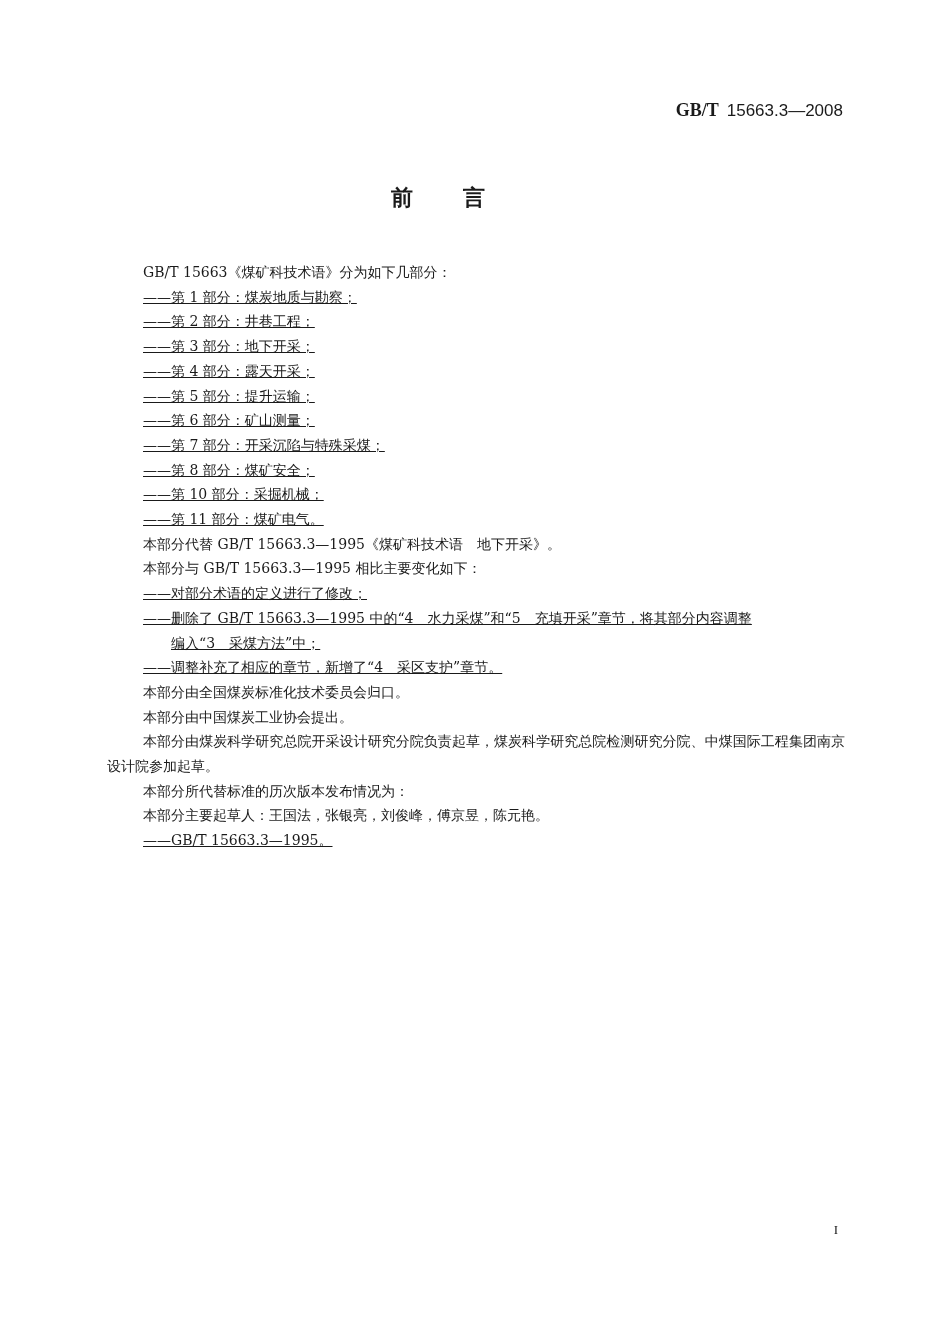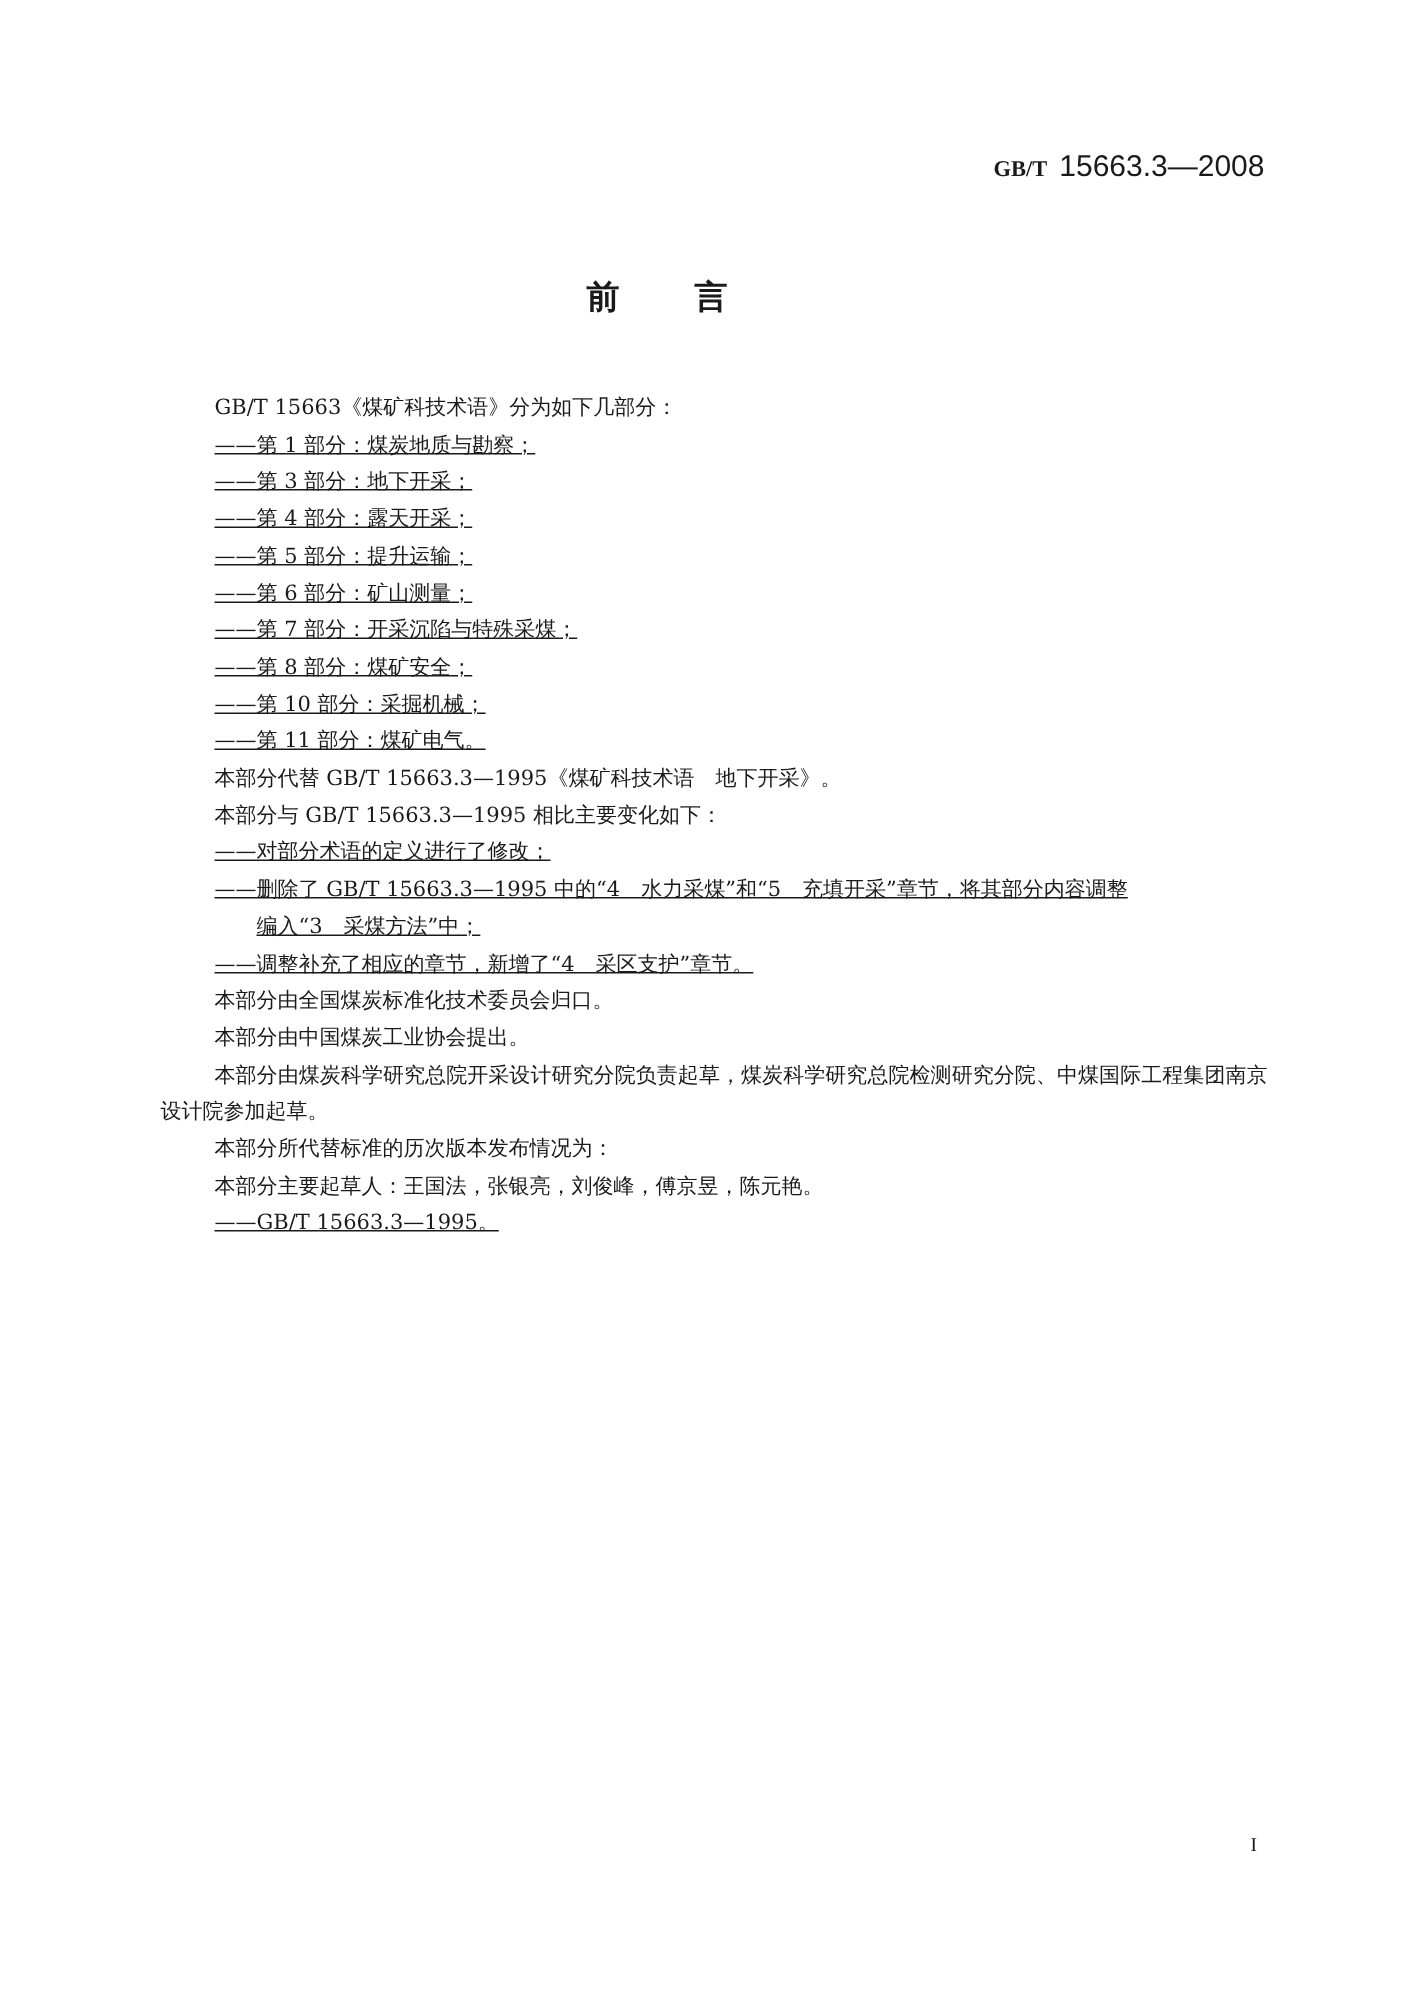--- a/index.html
+++ b/index.html
@@ -1,20 +1,20 @@
 <!DOCTYPE html>
 <html><head>
 <meta charset="utf-8">
 <style>
   html, body { margin: 0; padding: 0; background: #ffffff; }
   body { width: 950px; height: 1344px; position: relative; overflow: hidden;
          font-family: "DejaVu Serif", "Liberation Serif", serif; color: #1a1a1a; }
   .header-code { position: absolute; top: 100px; right: 107px; font-size: 14px; }
-  .header-code .std { font-family: "Liberation Serif", serif; font-weight: bold; font-size: 15px; }
-  .header-code .num { font-family: "Liberation Sans", sans-serif; margin-left: 8px; font-size: 20px; }
+  .header-code .std { font-family: "Liberation Serif", serif; font-weight: bold; font-size: 18px; }
+  .header-code .num { font-family: "Liberation Sans", sans-serif; margin-left: 8px; font-size: 17px; }
   .title { position: absolute; top: 183px; left: 0; width: 876px; text-align: center;
            font-family: Liberation Mono, monospace; font-weight: bold; font-size: 22px; letter-spacing: 50px; padding-left: 50px; box-sizing: border-box; }
   .content { position: absolute; top: 260px; left: 107px; width: 738px; font-size: 14px; line-height: 24.7px; }
   .p { text-indent: 0; padding-left: 36px; white-space: nowrap; }
   .p.wrap { white-space: normal; padding-left: 0; text-indent: 36px; text-align: justify; }
   .dash { padding-left: 36px; white-space: nowrap; text-decoration: underline; }
   .dash.cont { padding-left: 64px; }
   .page-num { position: absolute; top: 1222px; right: 112px; font-size: 13px; font-family: "Liberation Serif", serif; }
 </style>
 </head>
@@ -22,20 +22,21 @@
 
 <div class="header-code">
   <span class="std">GB/T</span><span class="num">15663.3—2008</span>
 </div>
 
 <div class="title">前言</div>
 
 <div class="content">
   <div class="p">GB/T 15663《煤矿科技术语》分为如下几部分：</div>
   <div class="dash">——第 1 部分：煤炭地质与勘察；</div>
+  <div class="dash">——第 2 部分：井巷工程；</div>
   <div class="dash">——第 3 部分：地下开采；</div>
   <div class="dash">——第 4 部分：露天开采；</div>
   <div class="dash">——第 5 部分：提升运输；</div>
   <div class="dash">——第 6 部分：矿山测量；</div>
   <div class="dash">——第 7 部分：开采沉陷与特殊采煤；</div>
   <div class="dash">——第 8 部分：煤矿安全；</div>
   <div class="dash">——第 10 部分：采掘机械；</div>
   <div class="dash">——第 11 部分：煤矿电气。</div>
   <div class="p">本部分代替 GB/T 15663.3—1995《煤矿科技术语　地下开采》。</div>
   <div class="p">本部分与 GB/T 15663.3—1995 相比主要变化如下：</div>

